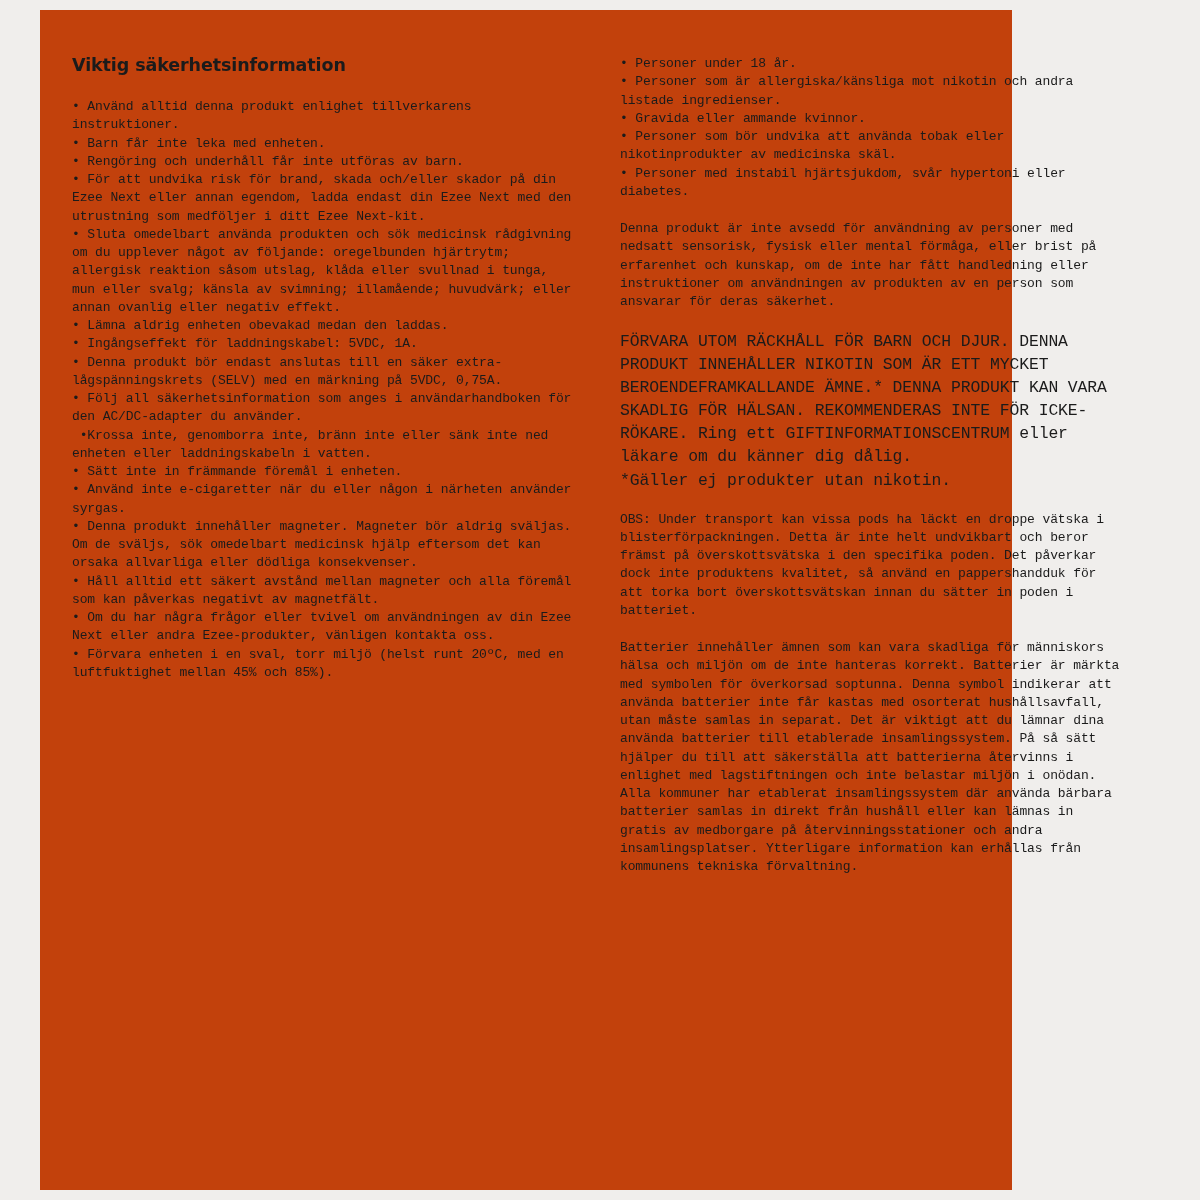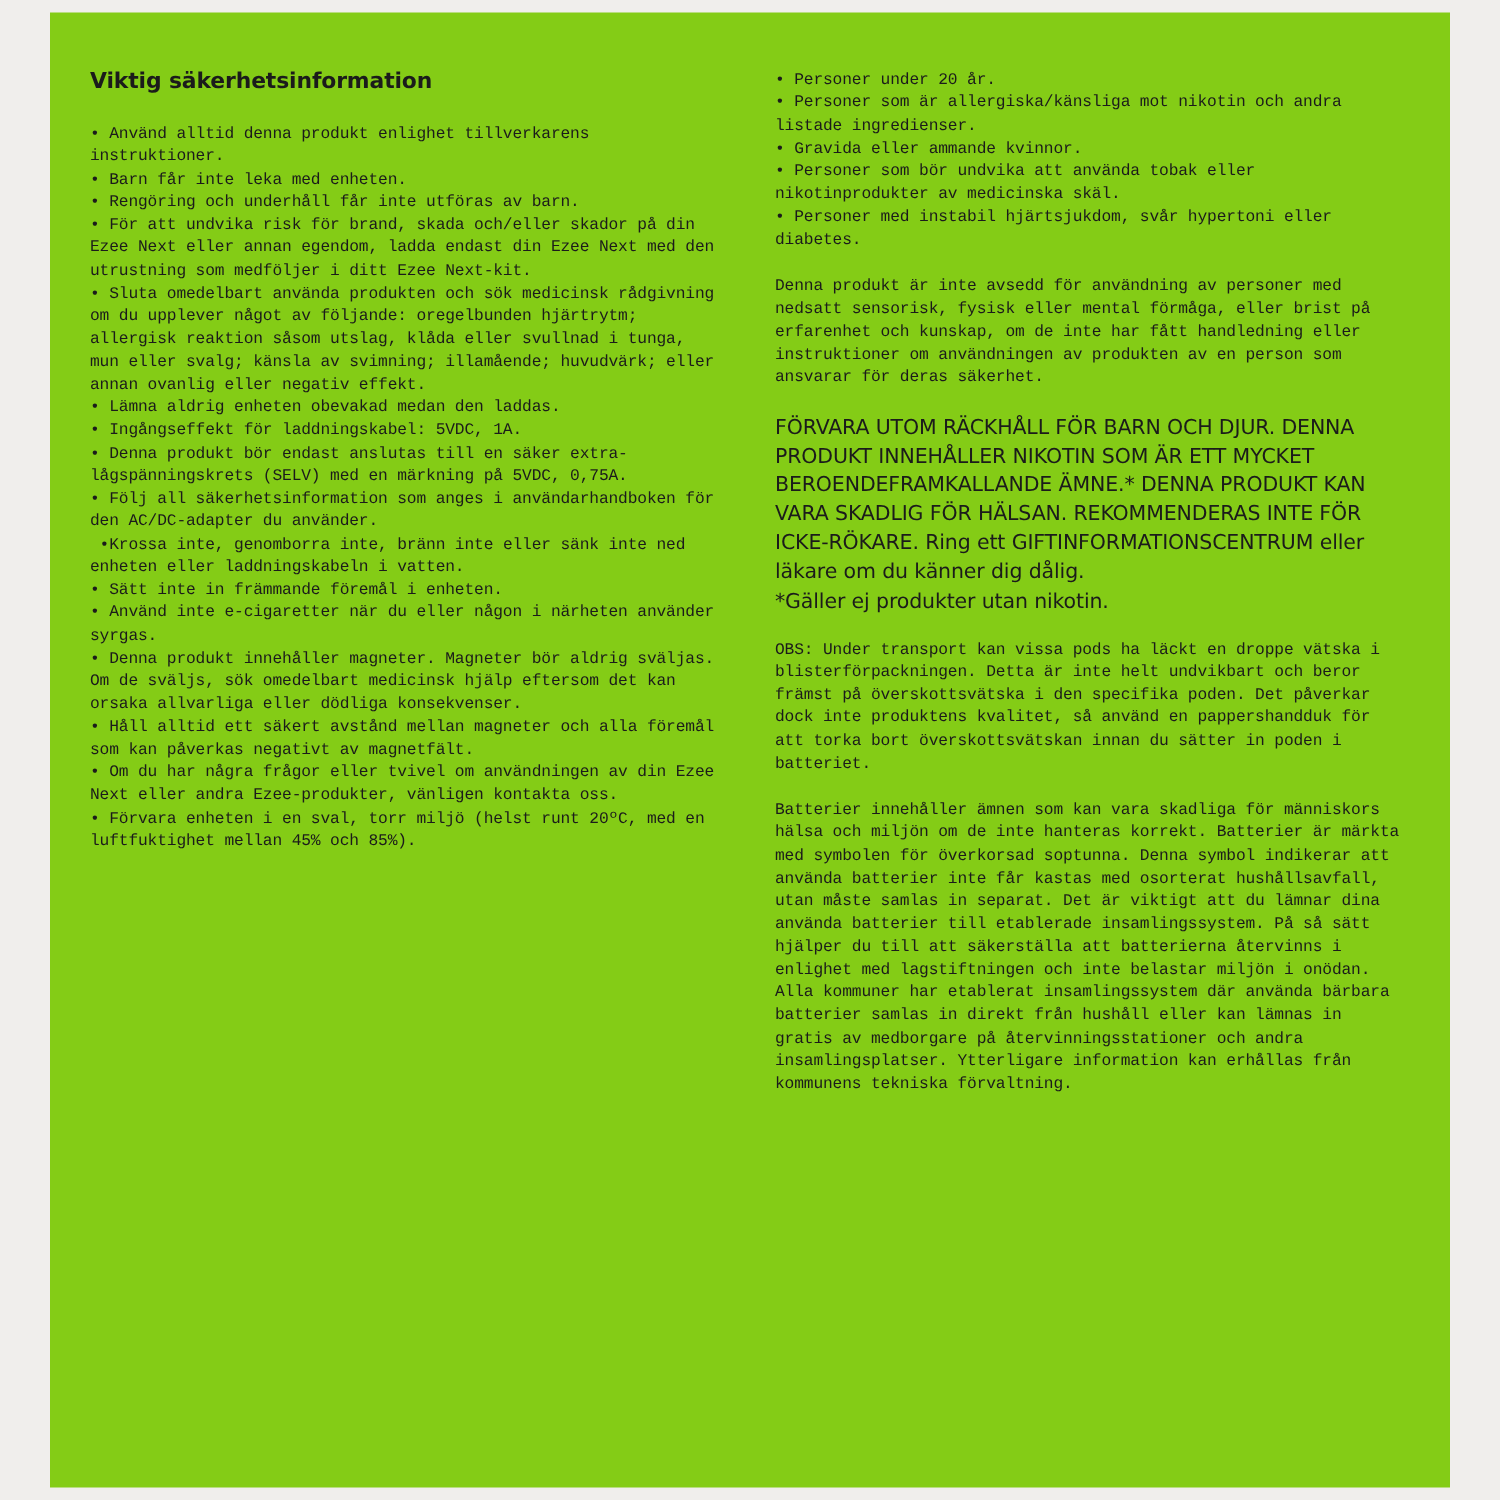--- a/index.html
+++ b/index.html
@@ -11,23 +11,23 @@
     height: 1200px;
     background: #f0eeec;
     font-family: "DejaVu Sans", "Liberation Sans", sans-serif;
     color: #1b1b1b;
     overflow: hidden;
   }
   .page {
     position: absolute;
     left: 40px;
     top: 10px;
-    width: 1120px;
+    width: 972px;
     height: 1180px;
-    background: #84cc16;
+    background: #c2410c;
     box-sizing: border-box;
   }
   .columns {
     position: absolute;
     left: 32px;
     top: 45px;
     width: 1058px;
     display: flex;
     gap: 48px;
   }
@@ -51,20 +51,21 @@
     font-family: Liberation Mono, monospace;
   }
   .gap {
     height: 19px;
   }
   .caps {
     font-size: 16.4px;
     line-height: 1.405;
     letter-spacing: -0.1px;
     margin: 0;
+    font-family: Liberation Mono, monospace;
   }
   .list-line {
     white-space: pre-wrap;
   }
 </style>
 </head>
 <body>
 
 <div class="page">
   <div class="columns">
@@ -83,21 +84,21 @@
  •Krossa inte, genomborra inte, bränn inte eller sänk inte ned enheten eller laddningskabeln i vatten.
 • Sätt inte in främmande föremål i enheten.
 • Använd inte e-cigaretter när du eller någon i närheten använder syrgas.
 • Denna produkt innehåller magneter. Magneter bör aldrig sväljas. Om de sväljs, sök omedelbart medicinsk hjälp eftersom det kan orsaka allvarliga eller dödliga konsekvenser.
 • Håll alltid ett säkert avstånd mellan magneter och alla föremål som kan påverkas negativt av magnetfält.
 • Om du har några frågor eller tvivel om användningen av din Ezee Next eller andra Ezee-produkter, vänligen kontakta oss.
 • Förvara enheten i en sval, torr miljö (helst runt 20ºC, med en luftfuktighet mellan 45% och 85%).</p>
     </div>
 
     <div class="col col-right">
-      <p class="block list-line">• Personer under 20 år.
+      <p class="block list-line">• Personer under 18 år.
 • Personer som är allergiska/känsliga mot nikotin och andra listade ingredienser.
 • Gravida eller ammande kvinnor.
 • Personer som bör undvika att använda tobak eller nikotinprodukter av medicinska skäl.
 • Personer med instabil hjärtsjukdom, svår hypertoni eller diabetes.</p>
       <div class="gap"></div>
       <p class="block">Denna produkt är inte avsedd för användning av personer med nedsatt sensorisk, fysisk eller mental förmåga, eller brist på erfarenhet och kunskap, om de inte har fått handledning eller instruktioner om användningen av produkten av en person som ansvarar för deras säkerhet.</p>
       <div class="gap"></div>
       <p class="caps list-line">FÖRVARA UTOM RÄCKHÅLL FÖR BARN OCH DJUR. DENNA PRODUKT INNEHÅLLER NIKOTIN SOM ÄR ETT MYCKET BEROENDEFRAMKALLANDE ÄMNE.* DENNA PRODUKT KAN VARA SKADLIG FÖR HÄLSAN. REKOMMENDERAS INTE FÖR ICKE-RÖKARE. Ring ett GIFTINFORMATIONSCENTRUM eller läkare om du känner dig dålig.
 *Gäller ej produkter utan nikotin.</p>
       <div class="gap"></div>

